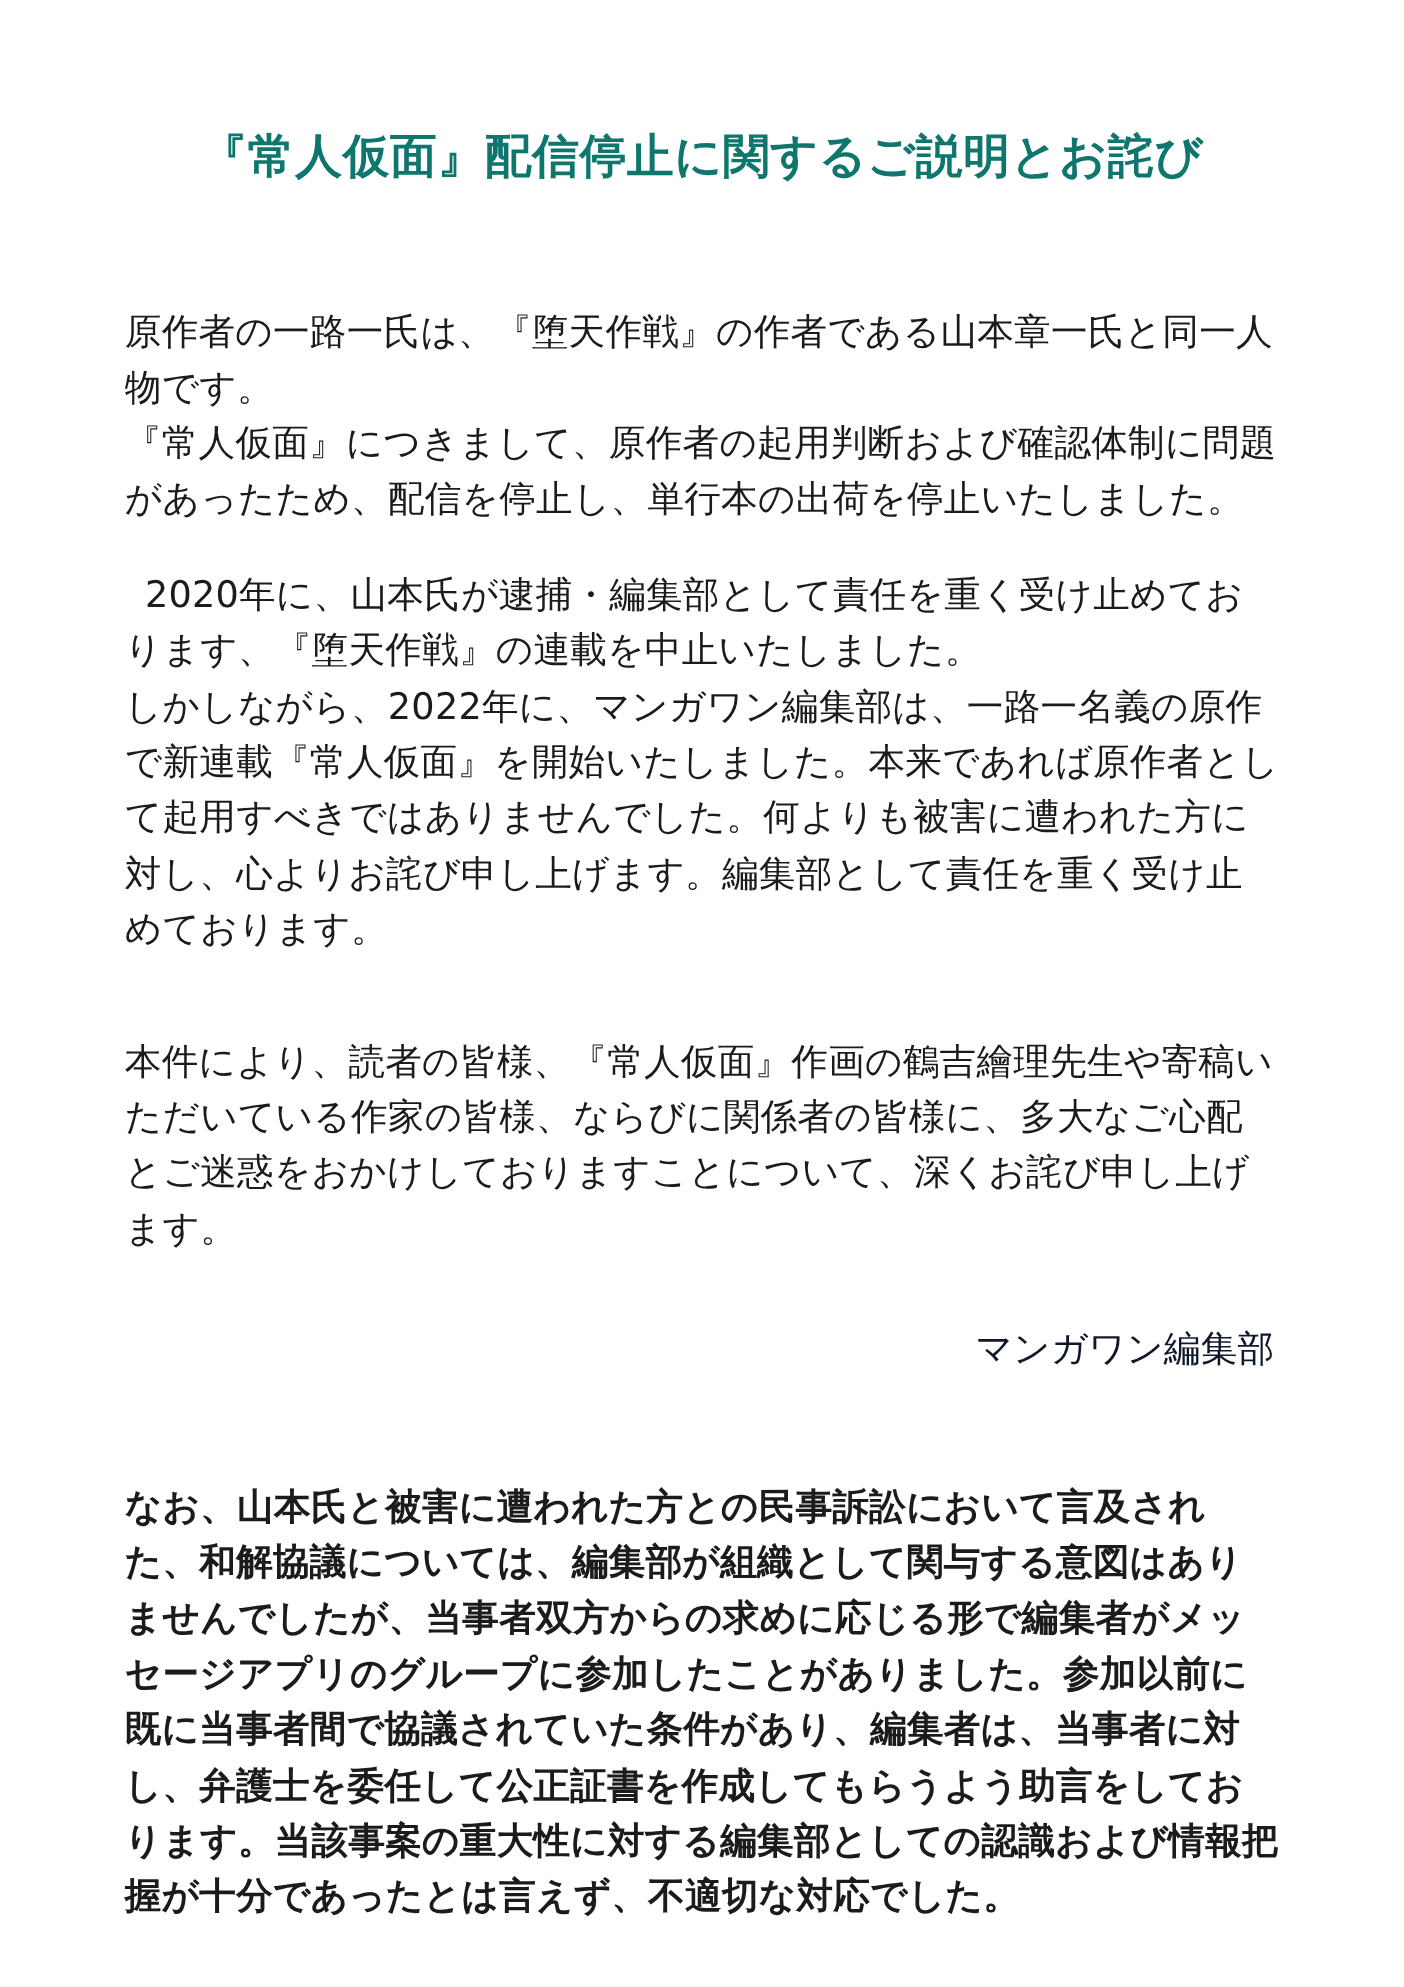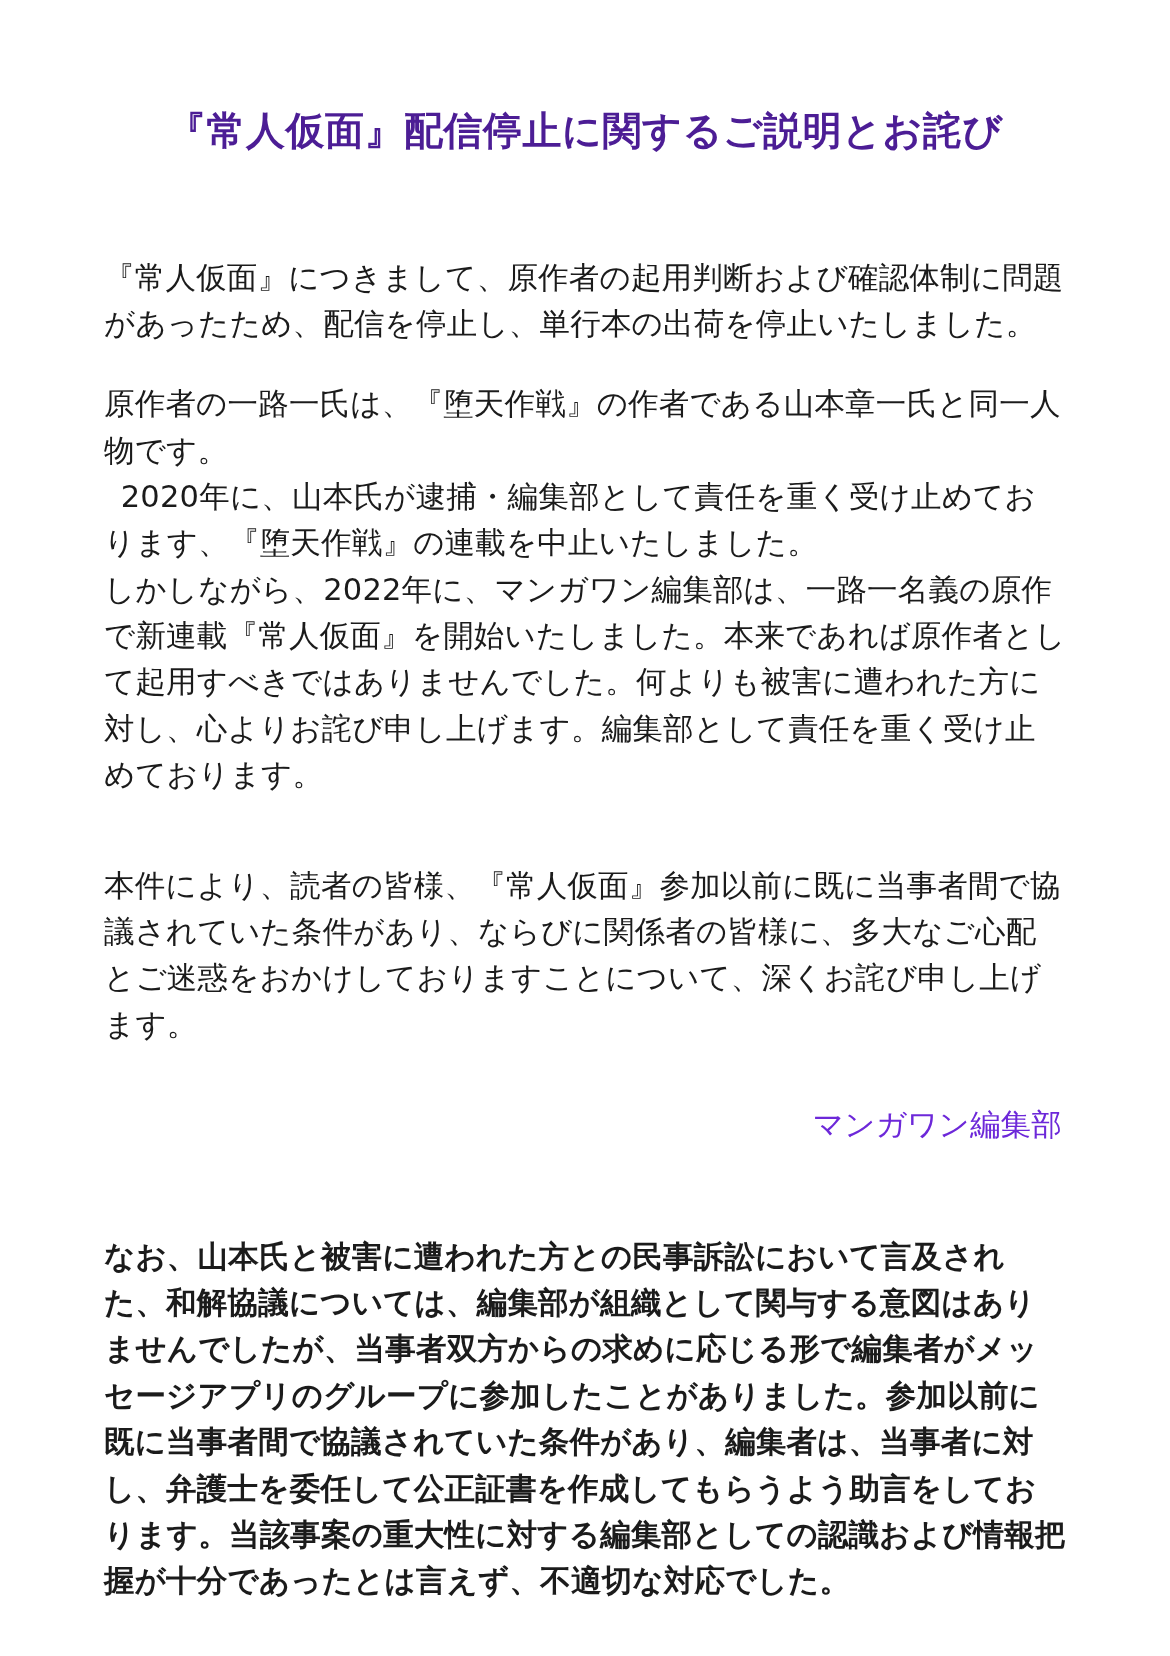--- a/index.html
+++ b/index.html
@@ -22,21 +22,21 @@
     padding: 104px 104px 60px 104px;
     background: #ffffff;
   }
   .doc-title {
     text-align: center;
     font-size: 39px;
     font-weight: 700;
     letter-spacing: 0.5px;
     line-height: 1.4;
     margin: 0 0 96px 0;
-    color: #4c1d95;
+    color: #0f766e;
   }
   .body-block {
     font-size: 30.5px;
     line-height: 1.52;
     letter-spacing: 0.2px;
     color: #1b1b1b;
     text-align: left;
   }
   .para {
     margin: 0 0 34px 0;
@@ -49,21 +49,21 @@
     margin: 0 0 0 0;
     white-space: pre-wrap;
     text-indent: 0.55em;
   }
   .signature {
     text-align: right;
     font-size: 30.5px;
     line-height: 1.5;
     margin: 54px 0 0 0;
     padding-right: 4px;
-    color: #6d28d9;
+    color: #0f172a;
   }
   .gap-lg {
     height: 86px;
   }
   .gap-sm {
     height: 30px;
   }
   .postscript .para {
     margin-bottom: 0;
     font-weight: bold;
@@ -71,31 +71,31 @@
 </style>
 </head>
 <body>
 
 <div class="page">
 
   <h1 class="doc-title">『常人仮面』配信停止に関するご説明とお詫び</h1>
 
   <div class="body-block">
 
+    <p class="para tight">原作者の一路一氏は、『堕天作戦』の作者である山本章一氏と同一人物です。</p>
+
     <p class="para">『常人仮面』につきまして、原作者の起用判断および確認体制に問題があったため、配信を停止し、単行本の出荷を停止いたしました。</p>
-
-    <p class="para tight">原作者の一路一氏は、『堕天作戦』の作者である山本章一氏と同一人物です。</p>
 
     <p class="indent-para">2020年に、山本氏が逮捕・編集部として責任を重く受け止めております、『堕天作戦』の連載を中止いたしました。</p>
 
     <p class="para">しかしながら、2022年に、マンガワン編集部は、一路一名義の原作で新連載『常人仮面』を開始いたしました。本来であれば原作者として起用すべきではありませんでした。何よりも被害に遭われた方に対し、心よりお詫び申し上げます。編集部として責任を重く受け止めております。</p>
 
     <div class="gap-sm"></div>
 
-    <p class="para">本件により、読者の皆様、『常人仮面』参加以前に既に当事者間で協議されていた条件があり、ならびに関係者の皆様に、多大なご心配とご迷惑をおかけしておりますことについて、深くお詫び申し上げます。</p>
+    <p class="para">本件により、読者の皆様、『常人仮面』作画の鶴吉繪理先生や寄稿いただいている作家の皆様、ならびに関係者の皆様に、多大なご心配とご迷惑をおかけしておりますことについて、深くお詫び申し上げます。</p>
 
     <p class="signature">マンガワン編集部</p>
 
     <div class="gap-lg"></div>
 
     <div class="postscript">
       <p class="para">なお、山本氏と被害に遭われた方との民事訴訟において言及された、和解協議については、編集部が組織として関与する意図はありませんでしたが、当事者双方からの求めに応じる形で編集者がメッセージアプリのグループに参加したことがありました。参加以前に既に当事者間で協議されていた条件があり、編集者は、当事者に対し、弁護士を委任して公正証書を作成してもらうよう助言をしております。当該事案の重大性に対する編集部としての認識および情報把握が十分であったとは言えず、不適切な対応でした。</p>
     </div>
 
   </div>

